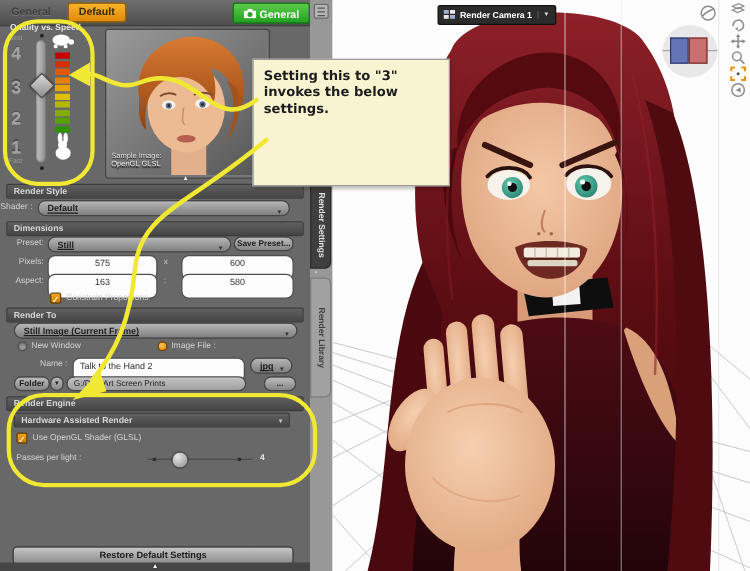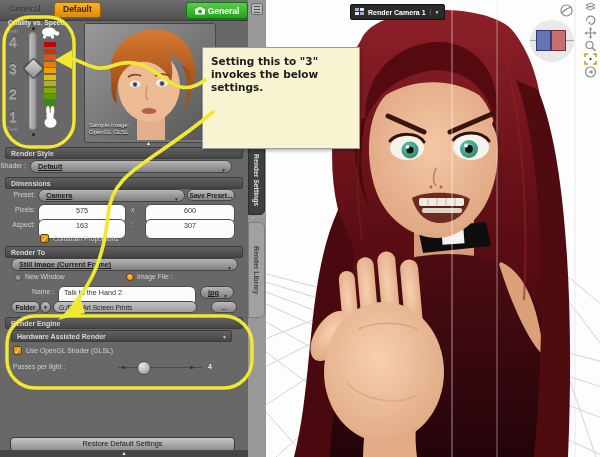--- a/index.html
+++ b/index.html
@@ -55,21 +55,21 @@
   .samplecap{position:absolute;left:4px;bottom:6px;font-size:6px;color:#e8e8e8;line-height:7px;
              text-shadow:0 1px 1px #000;}
   .collapse-tri{position:absolute;font-size:5px;color:#f0f0f0;}
   
   .hslider-line{position:absolute;left:118px;top:367px;width:84px;height:1px;background:#4b4b4b;}
   .hdot{position:absolute;width:3px;height:3px;border-radius:50%;background:#2e2e2e;top:366px;}
   .hhandle{position:absolute;left:137px;top:361px;width:12px;height:12px;border-radius:50%;
            background:radial-gradient(circle at 35% 30%,#e8e8e8,#8a8a8a);border:1px solid #4a4a4a;}
   .restore{position:absolute;left:10px;top:437px;width:223px;height:13px;border-radius:4px;
            background:linear-gradient(#c6c6c6,#8b8b8b);border:1px solid #3c3c3c;color:#1a1a1a;
-           font-size:7.4px;font-weight:normal;text-align:center;line-height:12px;}
+           font-size:7.4px;font-weight:bold;text-align:center;line-height:12px;}
   .bottomstrip{position:absolute;left:0;top:450px;width:248px;height:7px;background:#454545;
                text-align:center;color:#fff;font-size:5px;line-height:7px;}
   
   .sidestrip{position:absolute;left:248px;top:0;width:18px;height:457px;background:#989898;
              border-right:1px solid #cfcfcf;}
   .panelmenu{position:absolute;left:251px;top:3px;width:12px;height:12px;border-radius:2px;
              background:#b5b5b5;border:1px solid #6b6b6b;box-sizing:border-box;}
   .panelmenu i{display:block;height:1px;background:#555;margin:2px 2px 0;}
   .vtab{position:absolute;left:248px;width:17px;writing-mode:vertical-rl;display:flex;
         align-items:center;box-sizing:border-box;border-radius:0 5px 5px 0;font-weight:bold;}
@@ -193,30 +193,30 @@
       </div>
     </div>
     <div class="collapse-tri" style="left:146px;top:140px;">▲</div>
 
     <div class="hdr" style="left:5px;top:147px;width:238px;">Render Style</div>
     <div class="lbl lblr" style="left:0px;top:160px;width:26px;">Shader :</div>
     <div class="dd" style="left:30px;top:160px;width:202px;">Default</div>
 
     <div class="hdr" style="left:5px;top:177px;width:238px;">Dimensions</div>
     <div class="lbl lblr" style="left:4px;top:189px;width:31px;">Preset:</div>
-    <div class="dd" style="left:38px;top:189px;width:147px;">Camera</div>
+    <div class="dd" style="left:38px;top:189px;width:147px;">Still</div>
     <div class="btn" style="left:187px;top:189px;width:48px;">Save Preset...</div>
     <div class="lbl lblr" style="left:4px;top:204px;width:31px;">Pixels:</div>
     <div class="in" style="left:38px;top:204px;width:88px;">575</div>
     <div class="sep" style="left:131px;top:206px;">x</div>
     <div class="in" style="left:145px;top:204px;width:90px;">600</div>
     <div class="lbl lblr" style="left:4px;top:219px;width:31px;">Aspect:</div>
     <div class="in" style="left:38px;top:219px;width:88px;">163</div>
     <div class="sep" style="left:131px;top:221px;">:</div>
-    <div class="in" style="left:145px;top:219px;width:90px;">307</div>
+    <div class="in" style="left:145px;top:219px;width:90px;">580</div>
     <div class="chk" style="left:40px;top:234px;">✓</div>
     <div class="lbl" style="left:53px;top:233px;">Constrain Proportions</div>
 
     <div class="hdr" style="left:5px;top:246px;width:238px;">Render To</div>
     <div class="dd" style="left:11px;top:258px;width:227px;">Still Image (Current Frame)</div>
     <div class="radio off" style="left:14px;top:273px;"></div>
     <div class="lbl" style="left:25px;top:271px;">New Window</div>
     <div class="radio on" style="left:126px;top:273px;"></div>
     <div class="lbl" style="left:137px;top:271px;">Image File :</div>
     <div class="lbl lblr" style="left:20px;top:286px;width:34px;">Name :</div>

